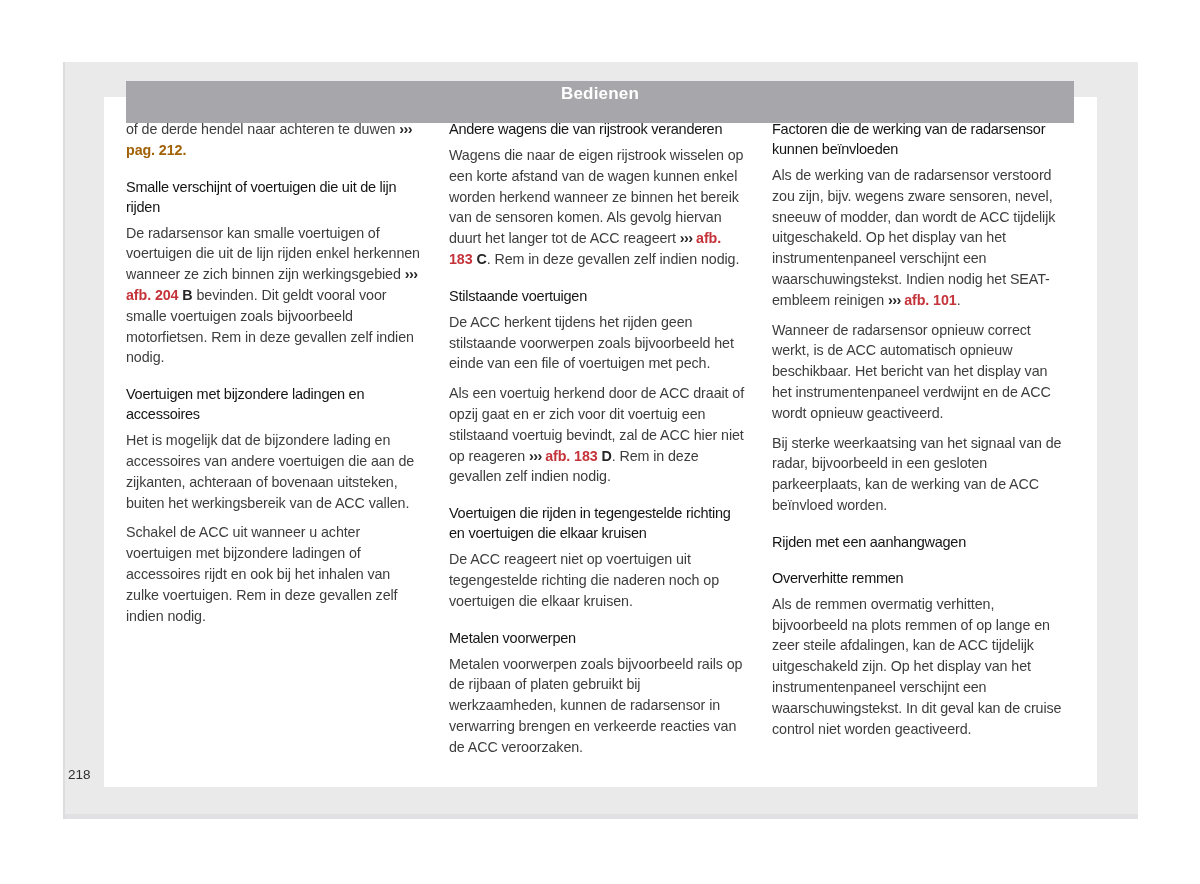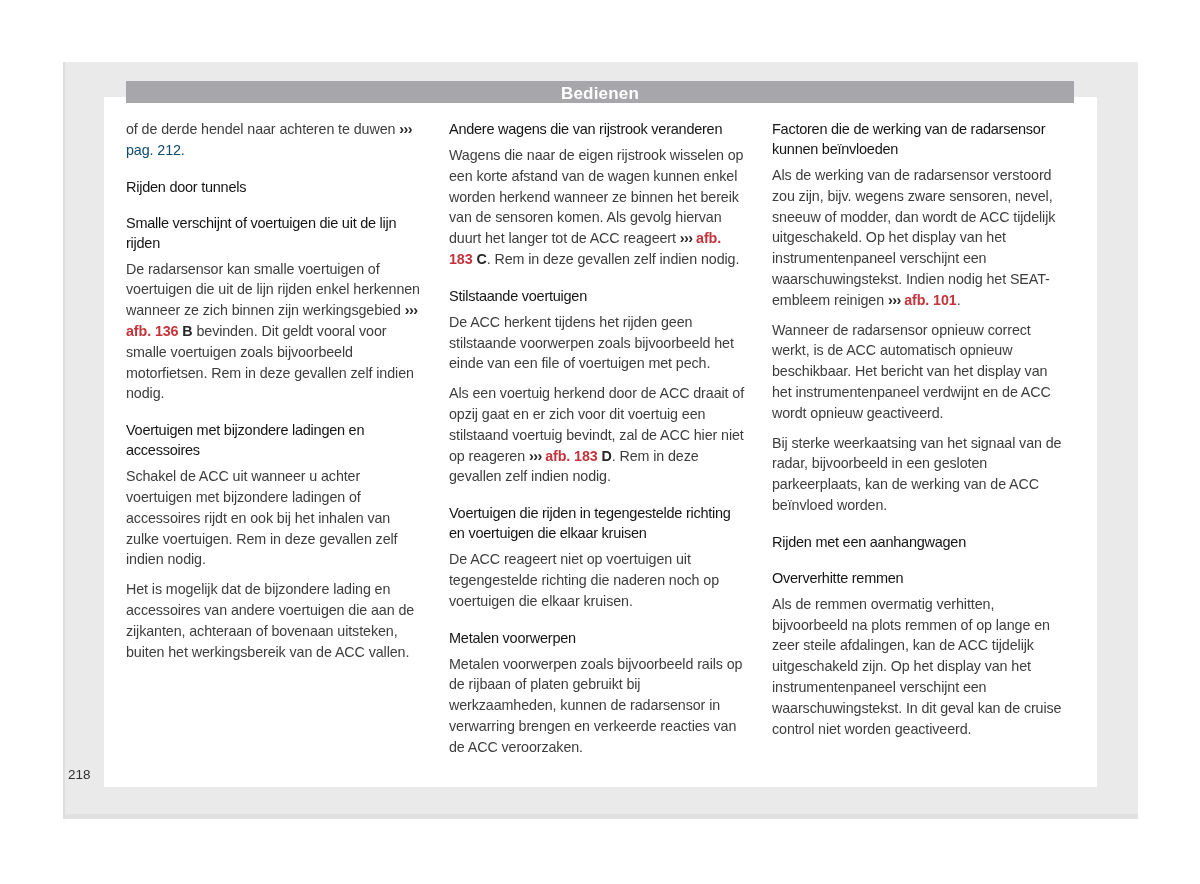--- a/index.html
+++ b/index.html
@@ -12,21 +12,21 @@
     position:absolute;left:63px;top:62px;width:1073px;height:757px;
     background:#eaeaeb;border-left:2px solid #dddde0;
   }
   .scan-bg::after{
     content:"";position:absolute;left:0;right:0;bottom:0;height:5px;background:#e1e1e4;
   }
   .page-sheet{
     position:absolute;left:104px;top:97px;width:993px;height:690px;background:#ffffff;
   }
   .header-bar{
-    position:absolute;left:126px;top:81px;width:948px;height:22px;
+    position:absolute;left:126px;top:81px;width:948px;height:42px;
     background:#a7a7ab;color:#ffffff;font-weight:bold;font-size:17px;
     line-height:26px;text-align:center;letter-spacing:.2px;
   }
   .page-number{
     position:absolute;left:68px;top:767px;font-size:13.5px;color:#2f2f2f;
   }
   .columns{
     position:absolute;left:126px;top:119px;width:942px;
     display:flex;gap:27px;align-items:flex-start;
   }
@@ -35,41 +35,40 @@
     margin:0 0 9px 0;font-size:14.3px;line-height:20.8px;color:#3d3d3d;
     letter-spacing:-0.1px;text-align:left;
   }
   .col h3{
     margin:16px 0 6px 0;font-size:14.5px;line-height:20px;color:#141414;
     font-weight:normal;letter-spacing:-0.25px;
   }
   .col h3:first-child{margin-top:0;}
   .chev{font-weight:bold;color:#262626;letter-spacing:-0.5px;}
   .ref{font-weight:bold;color:#c5333a;}
-  .pag{font-weight:normal;color:#0c4a6e;}
+  .pag{font-weight:bold;color:#a16207;}
   .b{font-weight:bold;color:#262626;}
 </style>
 </head>
 <body>
 
 <div>
   <div class="scan-bg"></div>
   <div class="page-sheet"></div>
   <div class="header-bar">
     <span>Bedienen</span>
   </div>
   <div class="columns">
     <div class="col">
         <p><span>of de derde hendel naar achteren te duwen </span><span class="chev">››› </span><span class="pag">pag. 212.</span></p>
-        <h3>Rijden door tunnels</h3>
         <h3>Smalle verschijnt of voertuigen die uit de lijn rijden</h3>
-        <p><span>De radarsensor kan smalle voertuigen of voertuigen die uit de lijn rijden enkel herkennen wanneer ze zich binnen zijn werkingsgebied </span><span class="chev">››› </span><span class="ref">afb. 136</span><span class="b"> B</span><span> bevinden. Dit geldt vooral voor smalle voertuigen zoals bijvoorbeeld motorfietsen. Rem in deze gevallen zelf indien nodig.</span></p>
+        <p><span>De radarsensor kan smalle voertuigen of voertuigen die uit de lijn rijden enkel herkennen wanneer ze zich binnen zijn werkingsgebied </span><span class="chev">››› </span><span class="ref">afb. 204</span><span class="b"> B</span><span> bevinden. Dit geldt vooral voor smalle voertuigen zoals bijvoorbeeld motorfietsen. Rem in deze gevallen zelf indien nodig.</span></p>
         <h3>Voertuigen met bijzondere ladingen en accessoires</h3>
+        <p><span>Het is mogelijk dat de bijzondere lading en accessoires van andere voertuigen die aan de zijkanten, achteraan of bovenaan uitsteken, buiten het werkingsbereik van de ACC vallen.</span></p>
         <p><span>Schakel de ACC uit wanneer u achter voertuigen met bijzondere ladingen of accessoires rijdt en ook bij het inhalen van zulke voertuigen. Rem in deze gevallen zelf indien nodig.</span></p>
-        <p><span>Het is mogelijk dat de bijzondere lading en accessoires van andere voertuigen die aan de zijkanten, achteraan of bovenaan uitsteken, buiten het werkingsbereik van de ACC vallen.</span></p>
       </div>
     <div class="col">
         <h3>Andere wagens die van rijstrook veranderen</h3>
         <p><span>Wagens die naar de eigen rijstrook wisselen op een korte afstand van de wagen kunnen enkel worden herkend wanneer ze binnen het bereik van de sensoren komen. Als gevolg hiervan duurt het langer tot de ACC reageert </span><span class="chev">››› </span><span class="ref">afb. 183</span><span class="b"> C</span><span>. Rem in deze gevallen zelf indien nodig.</span></p>
         <h3>Stilstaande voertuigen</h3>
         <p><span>De ACC herkent tijdens het rijden geen stilstaande voorwerpen zoals bijvoorbeeld het einde van een file of voertuigen met pech.</span></p>
         <p><span>Als een voertuig herkend door de ACC draait of opzij gaat en er zich voor dit voertuig een stilstaand voertuig bevindt, zal de ACC hier niet op reageren </span><span class="chev">››› </span><span class="ref">afb. 183</span><span class="b"> D</span><span>. Rem in deze gevallen zelf indien nodig.</span></p>
         <h3>Voertuigen die rijden in tegengestelde richting en voertuigen die elkaar kruisen</h3>
         <p><span>De ACC reageert niet op voertuigen uit tegengestelde richting die naderen noch op voertuigen die elkaar kruisen.</span></p>
         <h3>Metalen voorwerpen</h3>

